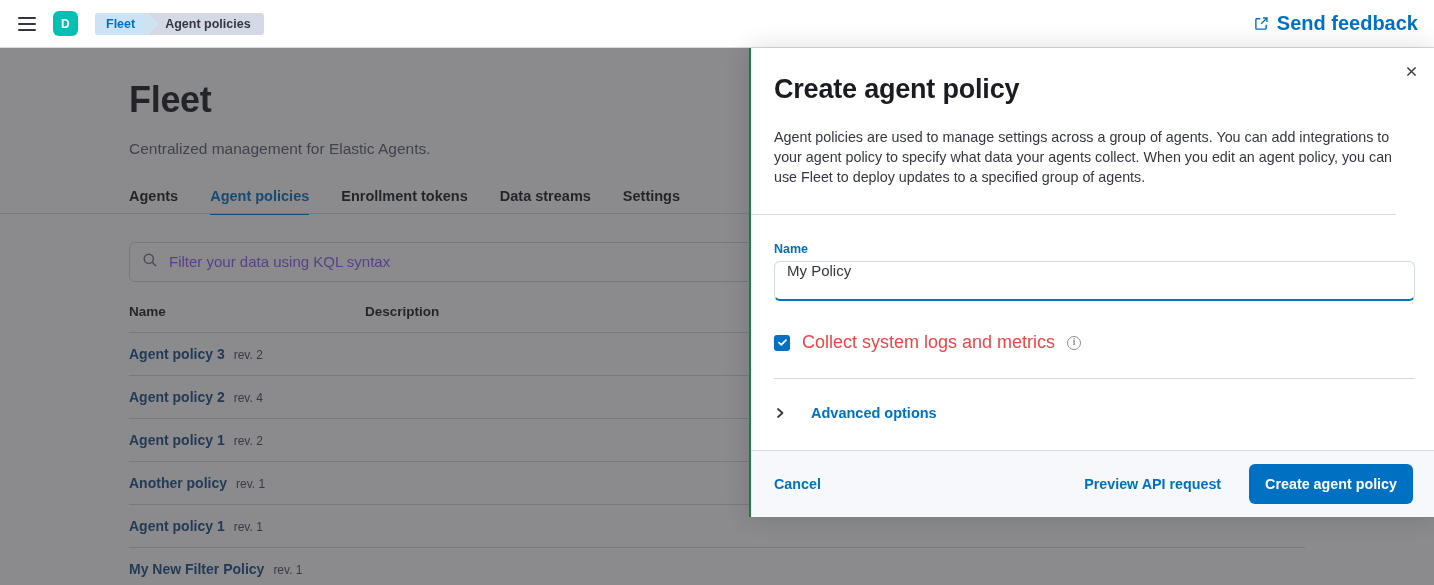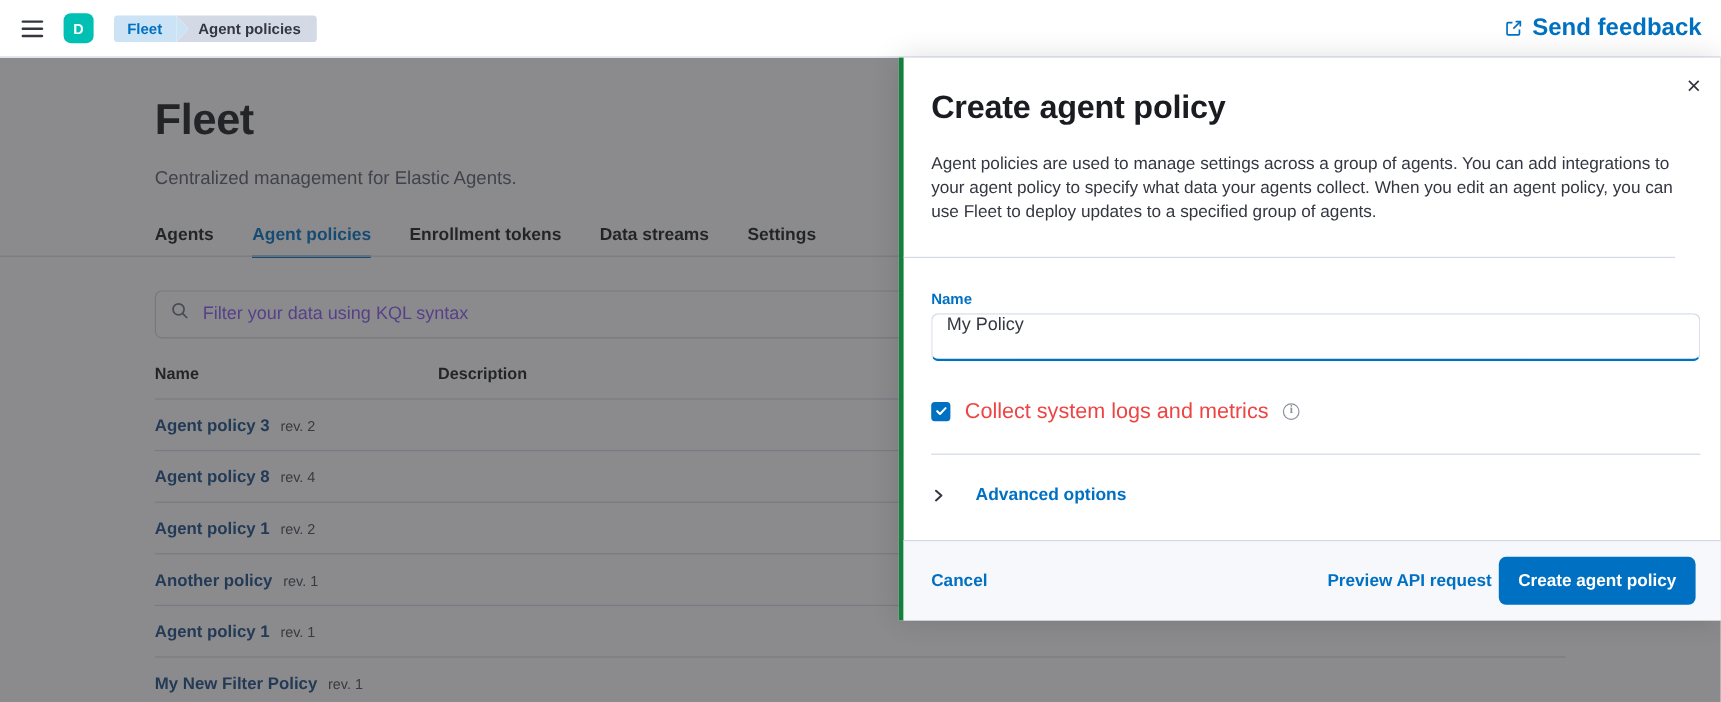--- a/index.html
+++ b/index.html
@@ -115,21 +115,21 @@
 
   .dim-overlay {
     position: absolute; left: 0; top: 48px; width: 1434px; height: 537px;
     background: rgba(43,43,48,0.55); z-index: 30;
   }
 
   
   .flyout {
     position: absolute; right: 0; top: 48px; width: 685px; height: 469px;
     background: #ffffff; z-index: 50;
-    border-left: 4px solid #15803d;
+    border-left: 2px solid #15803d;
     box-shadow: 0 0 24px rgba(0,0,0,.14);
     display: flex; flex-direction: column;
   }
   .flyout-close {
     position: absolute; right: 9px; top: 9px; width: 28px; height: 28px;
     display: flex; align-items: center; justify-content: center;
     cursor: pointer; border-radius: 4px; color: #343741;
   }
   .flyout-header { padding: 26px 38px 0 23px; }
   .flyout-title { font-size: 27px; font-weight: 700; color: #1a1c21; letter-spacing: -.2px; }
@@ -176,21 +176,21 @@
   .advlabel { font-size: 14.5px; font-weight: 700; color: #0071c2; }
 
   
   .flyout-footer {
     height: 67px; background: #f7f8fc; border-top: 1px solid #d3dae6;
     display: flex; align-items: center; padding: 0 21px 0 23px;
   }
   .btn-cancel {
     font-size: 14.3px; font-weight: 700; color: #0071c2; cursor: pointer;
   }
-  .footer-right { margin-left: auto; display: flex; align-items: center; gap: 6px; }
+  .footer-right { margin-left: auto; display: flex; align-items: center; gap: 28px; }
   .btn-preview { font-size: 14.3px; font-weight: 700; color: #0071c2; cursor: pointer; }
   .btn-primary {
     background: #0071c2; color: #ffffff; font-size: 14.3px; font-weight: 700;
     padding: 0 16px; height: 40px; border-radius: 6px; border: none;
     display: flex; align-items: center; cursor: pointer;
     font-family: "Liberation Sans", sans-serif;
   }
 </style>
 </head>
 <body>
@@ -255,21 +255,21 @@
 
         <div class="tbl-row">
           <div class="col-name">
             <span class="policy-link">Agent policy 3</span>
             <span class="policy-rev">rev. 2</span>
           </div>
           <div class="col-desc"></div>
         </div>
         <div class="tbl-row">
           <div class="col-name">
-            <span class="policy-link">Agent policy 8</span>
+            <span class="policy-link">Agent policy 2</span>
             <span class="policy-rev">rev. 4</span>
           </div>
           <div class="col-desc"></div>
         </div>
         <div class="tbl-row">
           <div class="col-name">
             <span class="policy-link">Agent policy 1</span>
             <span class="policy-rev">rev. 2</span>
           </div>
           <div class="col-desc"></div>

